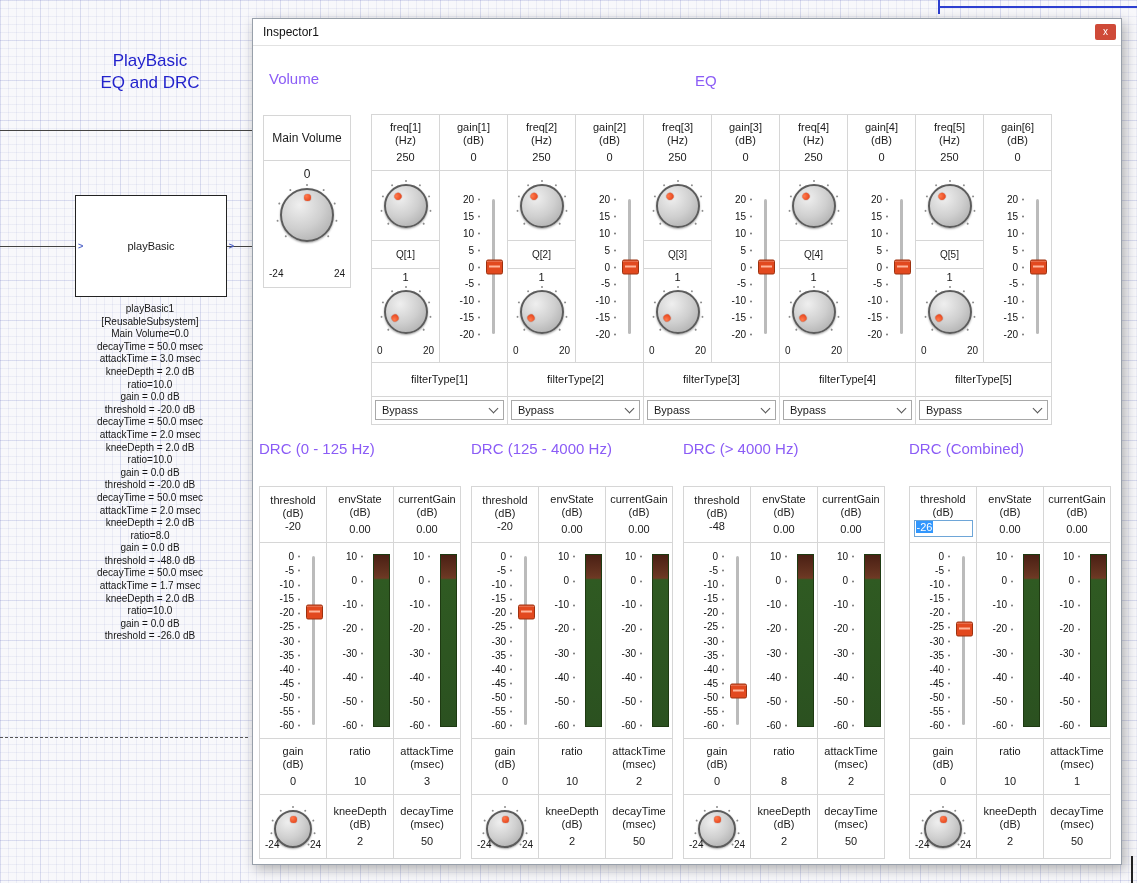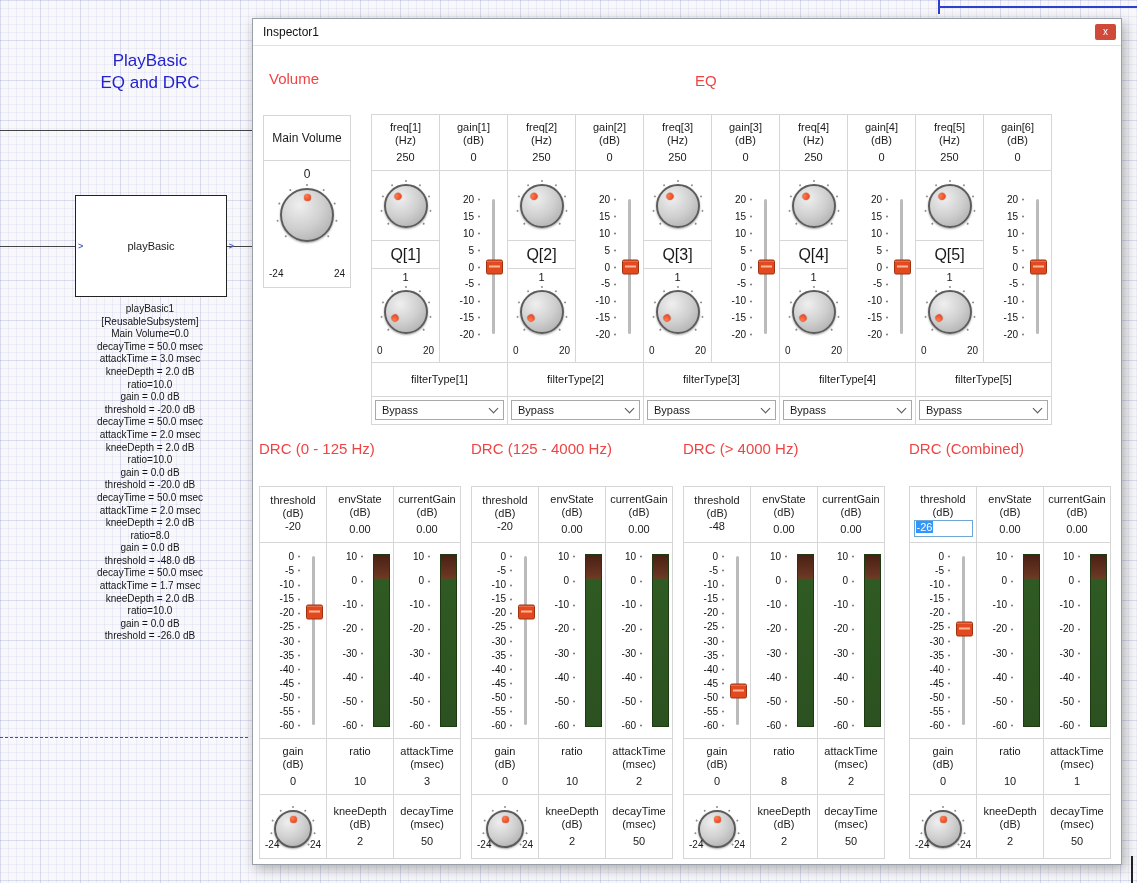--- a/index.html
+++ b/index.html
@@ -33,21 +33,21 @@
   .dash-line { position:absolute; left:0; top:737px; width:248px; border-top:1px dashed #555; }
   
   .window { position:absolute; left:252px; top:18px; width:870px; height:847px; background:#fff;
     border:1px solid #98a0aa; box-shadow:3px 4px 12px rgba(0,0,0,.30); box-sizing:border-box; }
   .titlebar { height:26px; display:flex; align-items:center; padding-left:10px;
     border-bottom:1px solid #e2e2e2; background:#fff; }
   .wtitle { font-size:12px; color:#111; }
   .closebtn { margin-left:auto; margin-right:5px; width:21px; height:16px; background:#cf4a38;
     color:#fff; font-size:10px; line-height:15px; text-align:center; border-radius:2px; cursor:default; }
   .content { position:relative; width:100%; height:820px; }
-  .h1 { font-size:15px; color:#ef4444; }
+  .h1 { font-size:15px; color:#8b5cf6; }
   .vol-h { position:absolute; left:16px; top:24px; }
   .eq-h { position:absolute; left:442px; top:26px; }
   
   .cell { box-sizing:border-box; border-right:1px solid #d6d6d6; border-bottom:1px solid #d6d6d6; background:#fff; }
   .hdr { display:flex; flex-direction:column; align-items:center; justify-content:center; font-size:11px; line-height:13px; text-align:center; }
   .hdr .unit { min-height:13px; }
   .hdr .val { margin-top:4px; }
   
   .vol-group { position:absolute; left:10px; top:69px; width:86px; border:1px solid #d6d6d6; background:#fff; }
   .vol-label { height:44px; display:flex; align-items:center; justify-content:center; font-size:12px;
@@ -72,21 +72,21 @@
     border-radius:50%; background:radial-gradient(circle at 35% 30%, #ff7a4d, #e03a12); box-shadow:0 0 1px #8a2000; }
   
   .eq-table { position:absolute; left:118px; top:68px; width:680px; display:flex;
     border-top:1px solid #d6d6d6; border-left:1px solid #d6d6d6; background:#fff; }
   .eq-pair { width:136px; }
   .eq-cols { display:flex; }
   .eq-col { width:68px; }
   .eq-col .hdr { height:56px; }
   .knobcell { display:flex; align-items:center; justify-content:center; }
   .eq-knobcell { height:70px; }
-  .qlbl { height:28px; line-height:27px; text-align:center; font-size:16px; }
+  .qlbl { height:28px; line-height:27px; text-align:center; font-size:10px; }
   .qarea { height:94px; position:relative; text-align:center; }
   .qval { font-size:11px; padding-top:2px; }
   .qarea .knob { margin-top:2px; }
   .qarea .kmin, .qarea .kmax { bottom:6px; }
   .slidercell { height:192px; position:relative; }
   .ftlbl { height:34px; line-height:33px; text-align:center; font-size:11px; }
   .ftrow { height:28px; padding:3px; }
   .combo { height:20px; box-sizing:border-box; border:1px solid #a8a8a8; background:#fff;
     display:flex; align-items:center; justify-content:space-between; padding:0 6px; font-size:11px; }
   .chev { width:6px; height:6px; border-right:1.5px solid #555; border-bottom:1.5px solid #555;

